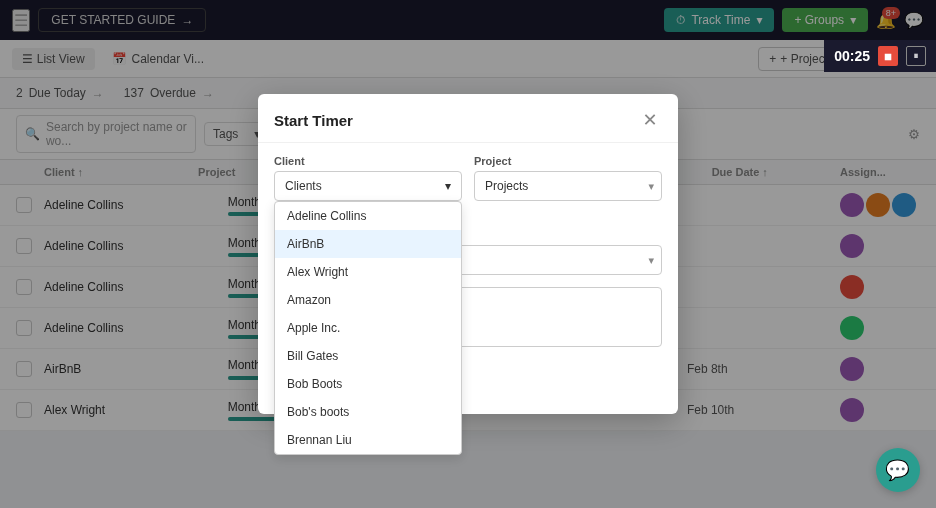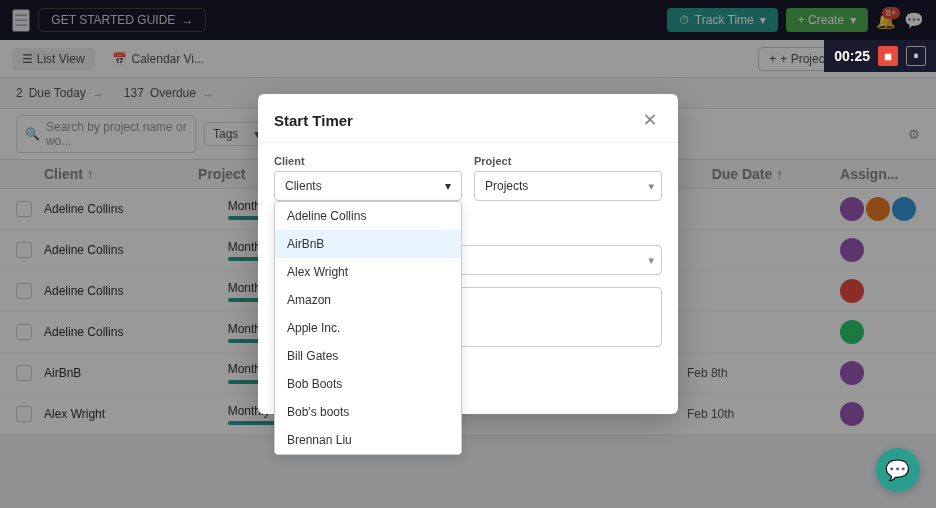--- a/index.html
+++ b/index.html
@@ -121,21 +121,21 @@
     }
     .settings-icon-btn { margin-left: auto; background: none; border: none; color: #999; cursor: pointer; }
 
     
     .table-header {
       background: #f8f9fa;
       border-bottom: 1px solid #e0e0e0;
       display: flex;
       align-items: center;
       padding: 6px 16px;
-      font-size: 14px; color: #888; font-weight: 600;
+      font-size: 11px; color: #888; font-weight: 600;
     }
     .col-check { width: 28px; }
     .col-client { flex: 1.2; }
     .col-project { flex: 2; }
     .col-status { flex: 1; }
     .col-start { flex: 1; }
     .col-due { flex: 1; }
     .col-assign { width: 80px; }
 
     .table-row {
@@ -307,21 +307,21 @@
       <span>→</span>
     </button>
   </div>
   <div class="navbar-right">
     <button class="track-time-btn">
       <span>⏱</span>
       <span>Track Time</span>
       <span>▾</span>
     </button>
     <button class="create-btn">
-      <span>+ Create</span>
+      <span>+ Groups</span>
       <span>▾</span>
     </button>
     <button class="nav-icon-btn">
       🔔
       <span class="badge">8+</span>
     </button>
     <button class="nav-icon-btn">💬</button>
   </div>
 </div>
 

